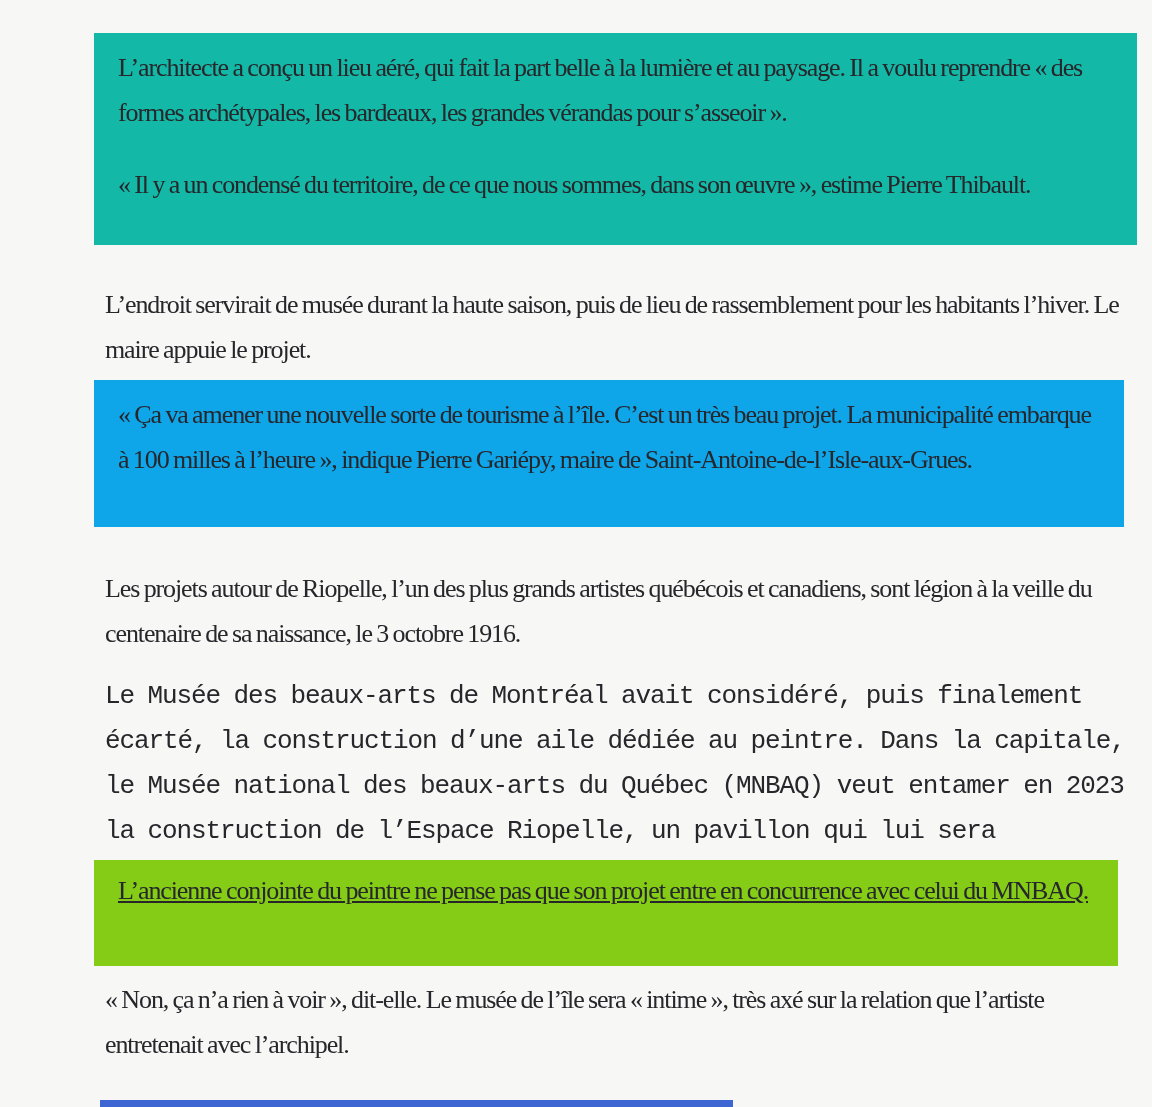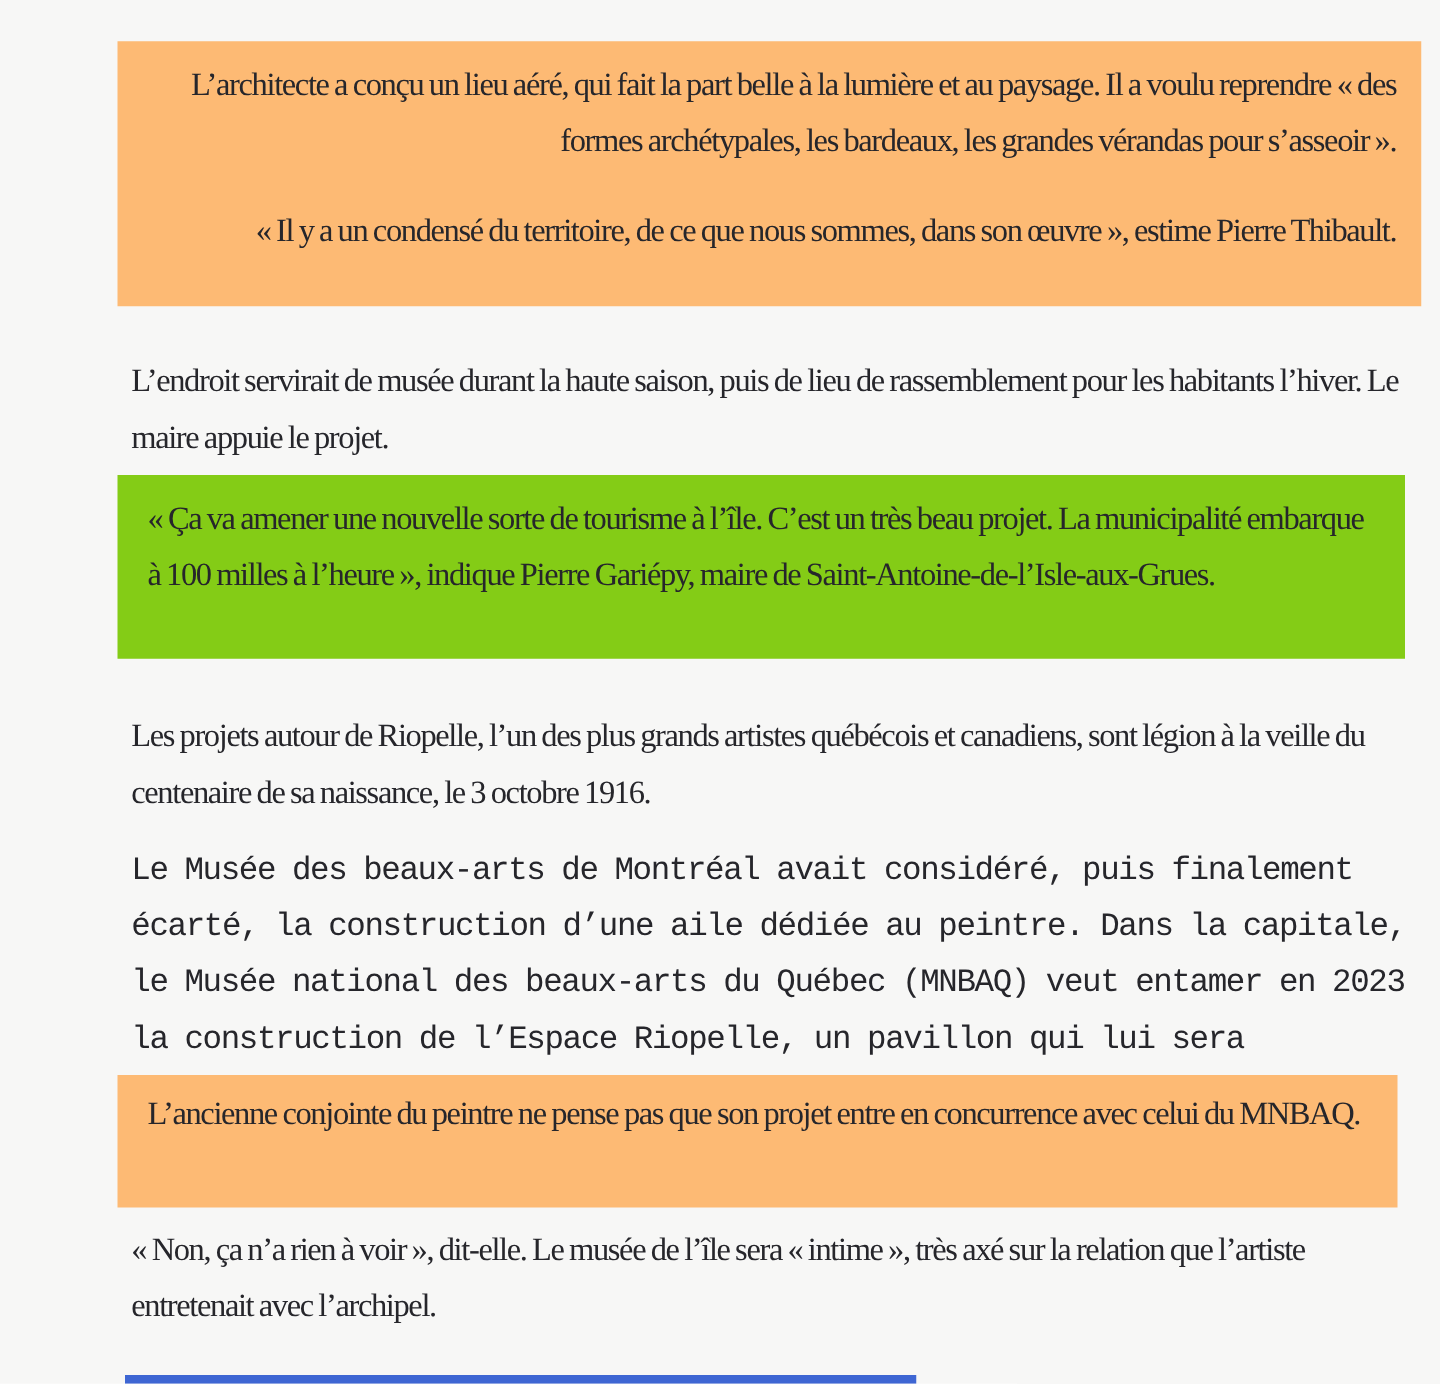--- a/index.html
+++ b/index.html
@@ -63,37 +63,37 @@
     width: 633px;
     height: 7px;
   }
 </style>
 </head>
 <body>
 
 <div class="page" style="background: rgb(247, 247, 246); color: rgb(38, 38, 43);">
   <div class="content">
 
-    <div class="quote q1 body-text" style="background: #fdba74; text-align: right;">
+    <div class="quote q1 body-text" style="background: #14b8a6;">
       <p>L’architecte a conçu un lieu aéré, qui fait la part belle à la lumière et au paysage. Il a voulu reprendre « des formes archétypales, les bardeaux, les grandes vérandas pour s’asseoir ».</p>
       <p>« Il y a un condensé du territoire, de ce que nous sommes, dans son œuvre », estime Pierre Thibault.</p>
     </div>
 
     <p class="para p-1 body-text">L’endroit servirait de musée durant la haute saison, puis de lieu de rassemblement pour les habitants l’hiver. Le maire appuie le projet.</p>
 
-    <div class="quote q2 body-text" style="background: #84cc16;">
+    <div class="quote q2 body-text" style="background: #0ea5e9;">
       <p>« Ça va amener une nouvelle sorte de tourisme à l’île. C’est un très beau projet. La municipalité embarque à 100 milles à l’heure », indique Pierre Gariépy, maire de Saint-Antoine-de-l’Isle-aux-Grues.</p>
     </div>
 
 
     <p class="para p-2 body-text">Les projets autour de Riopelle, l’un des plus grands artistes québécois et canadiens, sont légion à la veille du centenaire de sa naissance, le 3 octobre 1916.</p>
 
     <p class="para p-3 body-text">Le Musée des beaux-arts de Montréal avait considéré, puis finalement écarté, la construction d’une aile dédiée au peintre. Dans la capitale, le Musée national des beaux-arts du Québec (MNBAQ) veut entamer en 2023 la construction de l’Espace Riopelle, un pavillon qui lui sera entièrement dédié.</p>
 
-    <div class="quote q3 body-text" style="background: #fdba74;">
+    <div class="quote q3 body-text" style="background: #84cc16; text-decoration: underline;">
       <p>L’ancienne conjointe du peintre ne pense pas que son projet entre en concurrence avec celui du MNBAQ.</p>
     </div>
 
     <p class="para p-4 body-text">« Non, ça n’a rien à voir », dit-elle. Le musée de l’île sera « intime », très axé sur la relation que l’artiste entretenait avec l’archipel.</p>
 
   </div>
 
   <div class="bottom-bar" style="background: rgb(62, 102, 211);"></div>
 </div>
 

